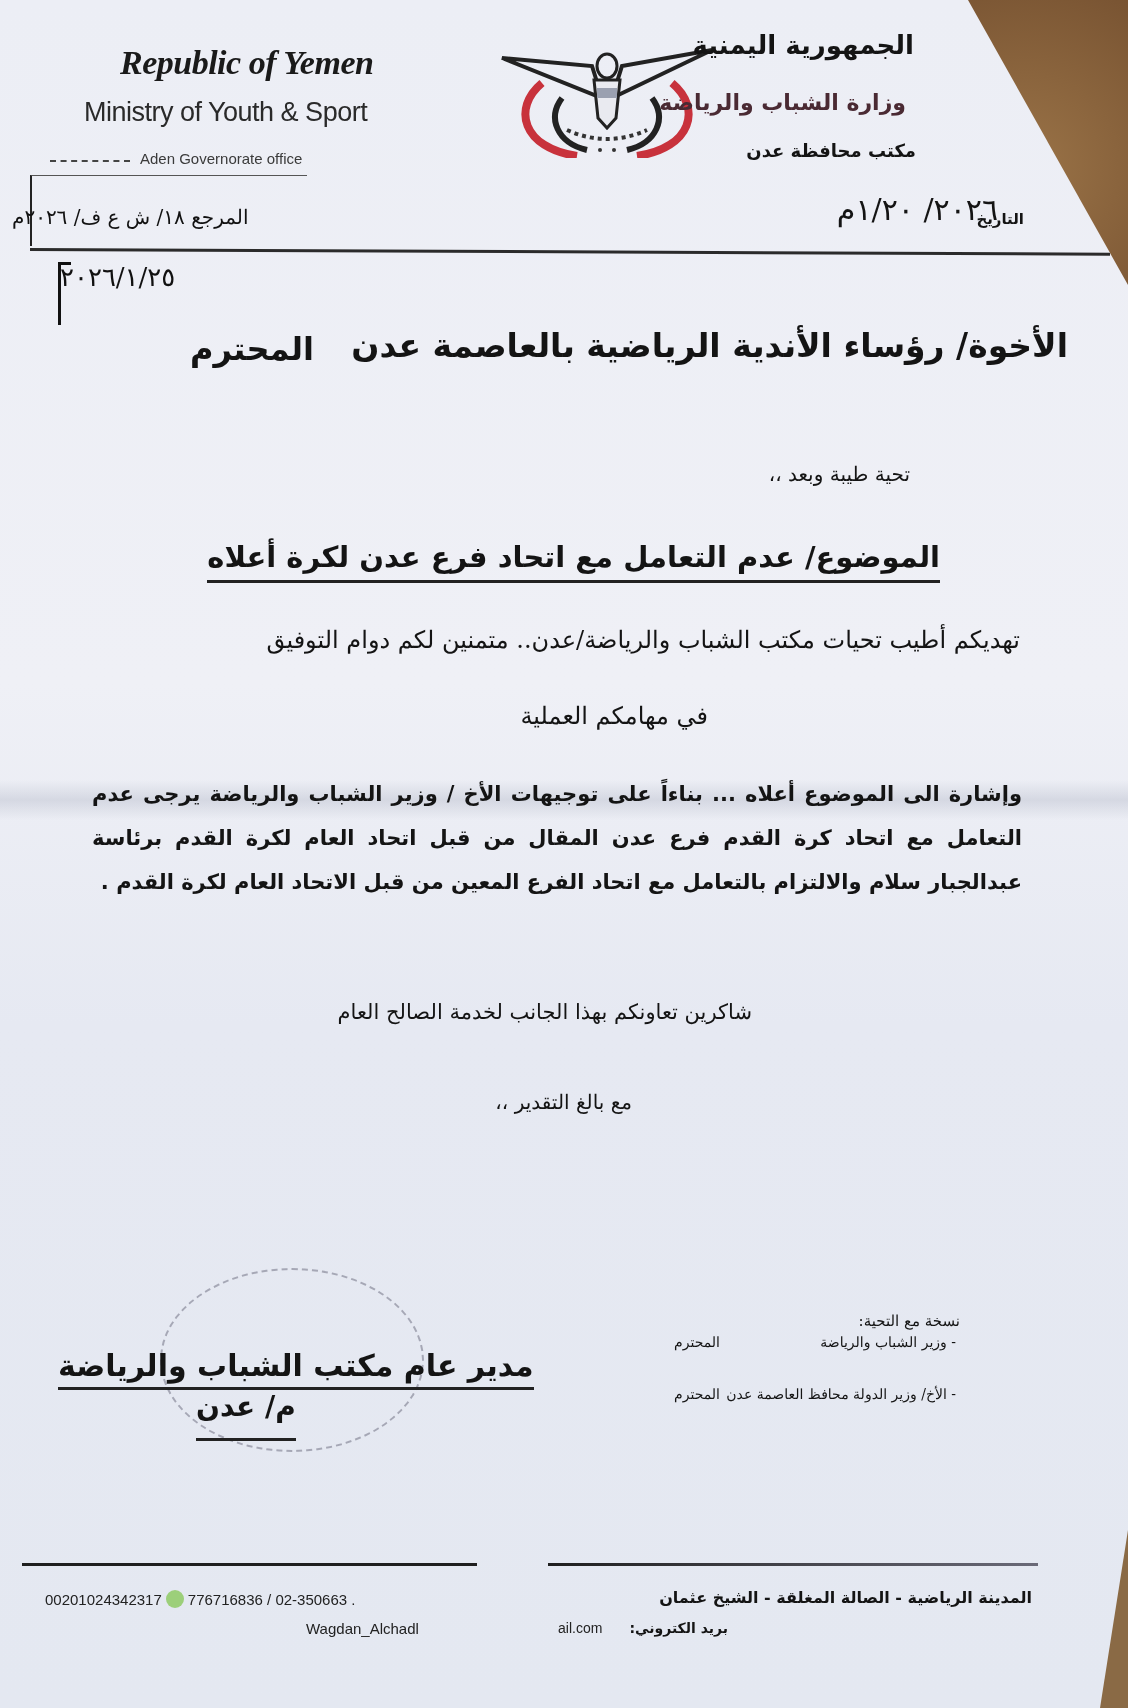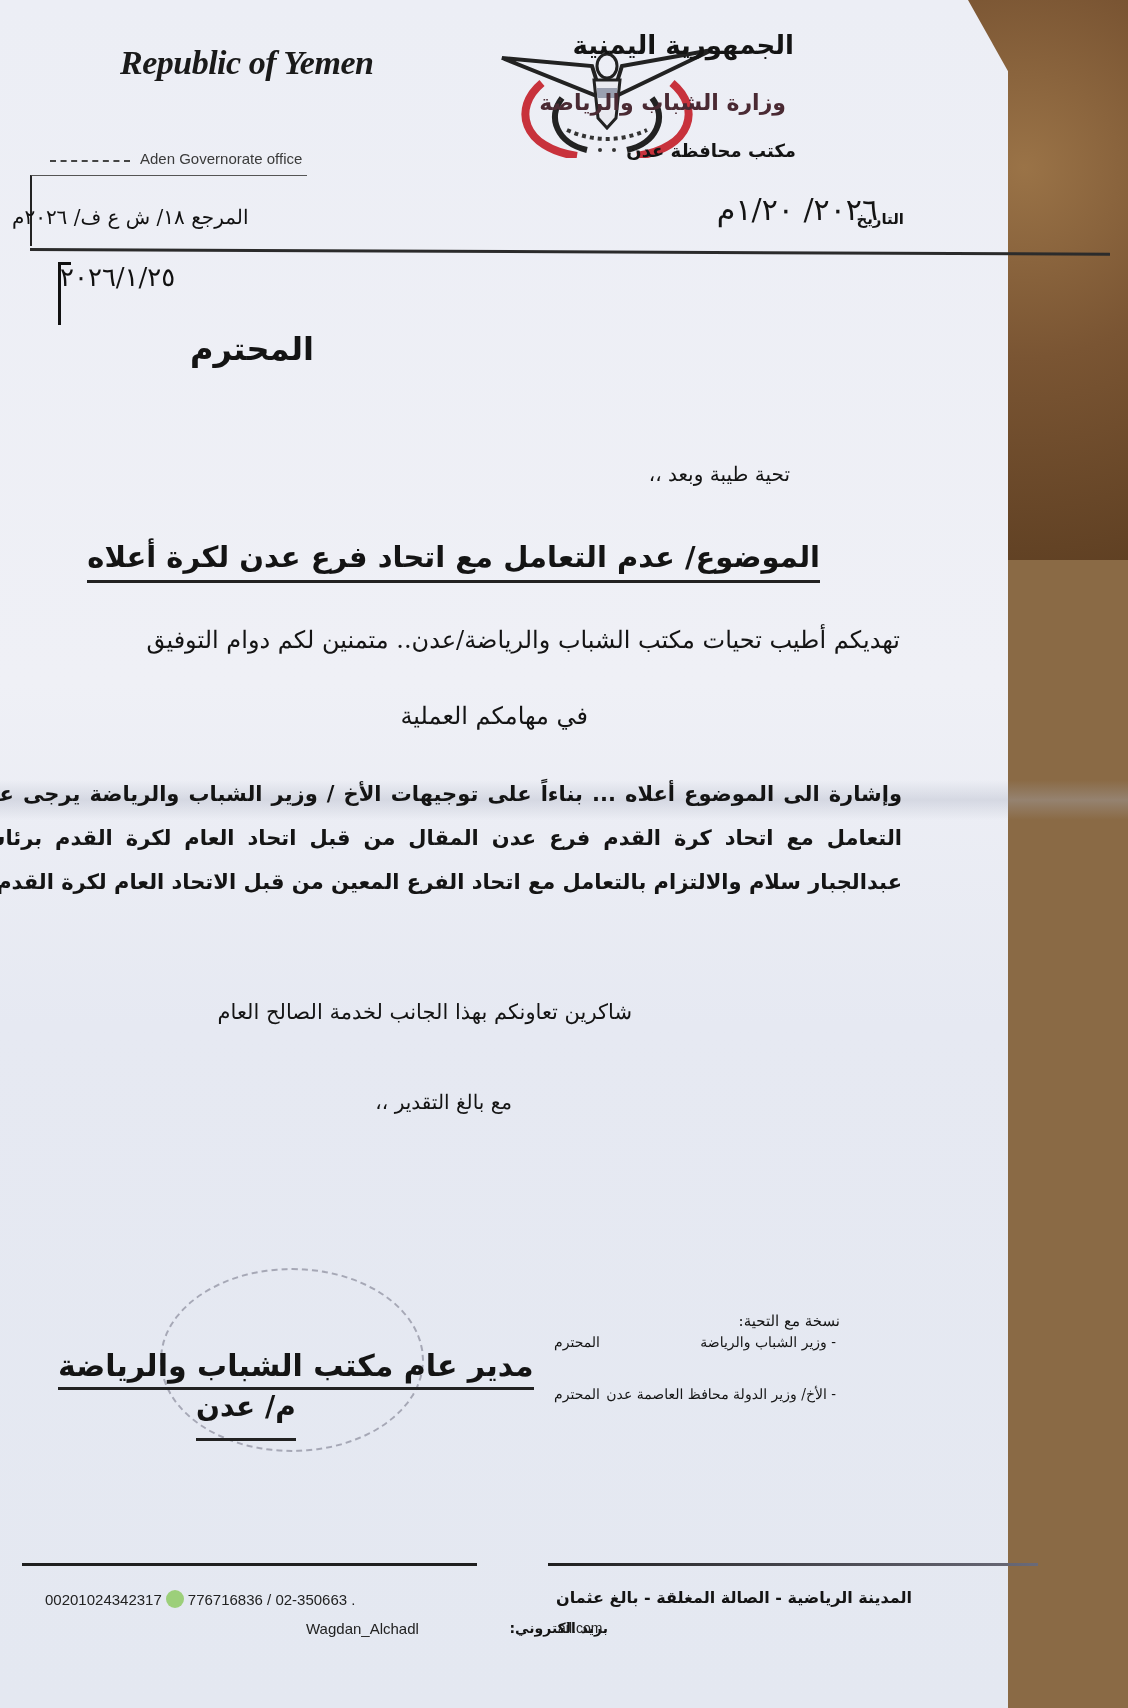--- a/index.html
+++ b/index.html
@@ -6,21 +6,21 @@
   body {
     width: 1128px; height: 1708px; overflow: hidden; position: relative;
     background: #8a6a45;
     font-family: "DejaVu Sans", sans-serif;
   }
   .desk {
     position: absolute; right: 0; top: 0; width: 260px; height: 560px;
     background: radial-gradient(circle at 60% 30%, #9a7347 0%, #7a5533 45%, #5e3f22 100%);
   }
   .paper {
-    position: absolute; left: 0; top: 0; width: 1008px; height: 1708px;
+    position: absolute; left: 0; top: 0; width: 1128px; height: 1708px;
     background: linear-gradient(180deg, #eceef5 0%, #eff0f6 40%, #e6e9f2 60%, #e4e8f1 100%);
     clip-path: polygon(0 0, 968px 0, 1128px 285px, 1128px 1530px, 1100px 1708px, 0 1708px);
   }
   .fold {
     position: absolute; left: 0; width: 1128px; height: 40px; top: 780px;
     background: linear-gradient(180deg, rgba(180,185,200,0) 0%, rgba(170,176,192,0.35) 50%, rgba(180,185,200,0) 100%);
   }
   .abs { position: absolute; }
   .ar { direction: rtl; font-family: "DejaVu Sans", sans-serif; color: #141414; white-space: nowrap; }
   .en { font-family: "Liberation Serif", serif; color: #1a1a1a; white-space: nowrap; }
@@ -88,20 +88,21 @@
 </style>
 </head>
 <body>
 
 <div class="desk"></div>
 
 <div class="paper">
   <div class="fold"></div>
 
   <div class="abs en hdr-en-1">Republic of Yemen</div>
+  <div class="abs en hdr-en-2">Ministry of  Youth &amp; Sport</div>
   <div class="abs hdr-dash"></div>
   <div class="abs en hdr-en-3">Aden Governorate office</div>
 
   <div class="abs emblem">
     <svg width="250" height="120" viewBox="0 0 250 120">
       <path d="M60 45 C 30 70, 40 110, 95 118" stroke="#c8323c" stroke-width="8" fill="none"></path>
       <path d="M190 45 C 220 70, 210 110, 155 118" stroke="#c8323c" stroke-width="8" fill="none"></path>
       <path d="M80 60 C 65 80, 75 105, 105 112" stroke="#222" stroke-width="6" fill="none"></path>
       <path d="M170 60 C 185 80, 175 105, 145 112" stroke="#222" stroke-width="6" fill="none"></path>
       <path d="M20 20 L 110 28 L 120 60 Z" fill="none" stroke="#222" stroke-width="4"></path>
@@ -120,20 +121,21 @@
   <div class="abs ar hdr-ar-3">مكتب محافظة عدن</div>
   <div class="abs ar hdr-date">٢٠٢٦/ ١/٢٠م</div>
   <div class="abs ar hdr-date-lbl">التاريخ</div>
 
   <div class="abs ref-box"></div>
   <div class="abs ar ref-text">المرجع ١٨/ ش ع ف/ ٢٠٢٦م</div>
   <div class="abs hdr-line"></div>
   <div class="abs left-bracket"></div>
   <div class="abs ar ref-date2">٢٠٢٦/١/٢٥</div>
 
+  <div class="abs ar addressee">الأخوة/ رؤساء الأندية الرياضية بالعاصمة عدن</div>
   <div class="abs ar respected">المحترم</div>
 
   <div class="abs ar greeting">تحية طيبة وبعد ،،</div>
 
   <div class="abs ar subject-wrap">
     <span class="subject">الموضوع/ عدم التعامل مع اتحاد فرع عدن لكرة أعلاه</span>
   </div>
 
   <div class="abs ar line1">تهديكم أطيب تحيات مكتب الشباب والرياضة/عدن.. متمنين لكم دوام التوفيق</div>
   <div class="abs ar line2">في مهامكم العملية</div>
@@ -152,16 +154,16 @@
   <div class="abs ar cc-1r">المحترم</div>
   <div class="abs ar cc-2">- الأخ/ وزير الدولة محافظ العاصمة عدن</div>
   <div class="abs ar cc-2r">المحترم</div>
 
   <div class="abs foot-line-l"></div>
   <div class="abs foot-line-r"></div>
   <div class="abs foot-phones">
     <span>00201024342317</span><span class="wa-icon"></span><span>776716836 / 02-350663 .</span>
   </div>
   <div class="abs foot-user">Wagdan_Alchadl</div>
-  <div class="abs ar foot-addr">المدينة الرياضية - الصالة المغلقة - بالغ عثمان</div>
+  <div class="abs ar foot-addr">المدينة الرياضية - الصالة المغلقة - الشيخ عثمان</div>
   <div class="abs ar foot-email">بريد الكتروني:</div>
   <div class="abs foot-email-en">ail.com</div>
 </div>
 
 </body></html>

